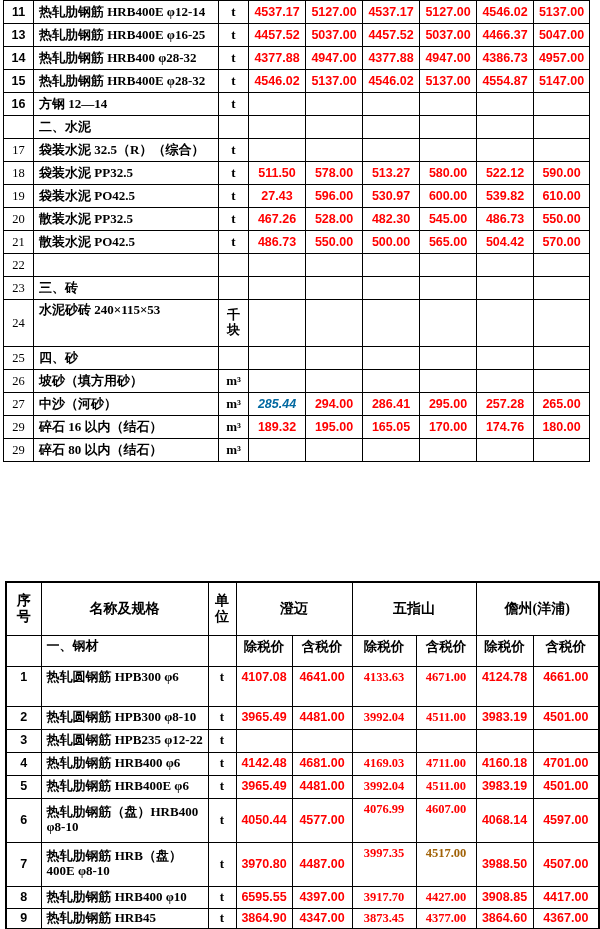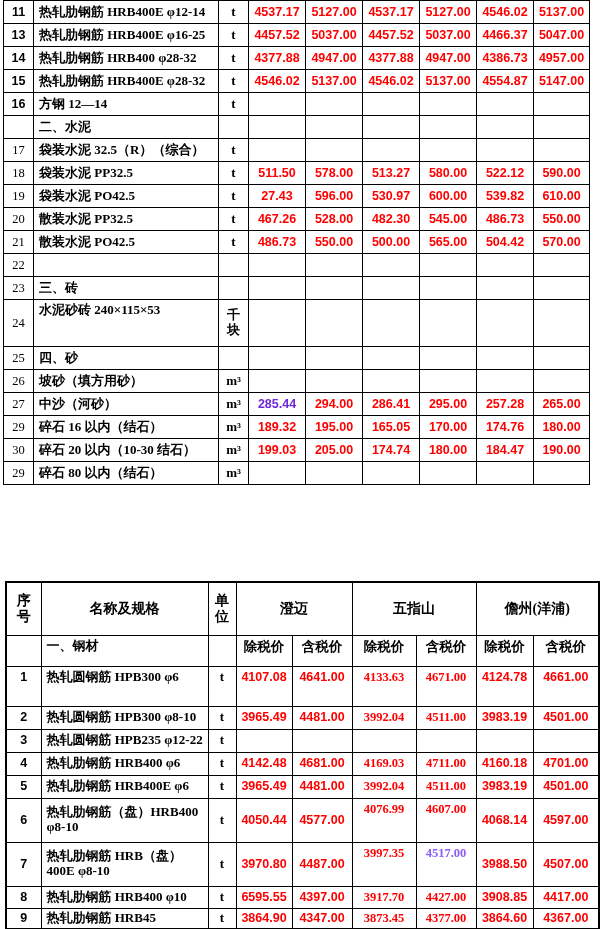--- a/index.html
+++ b/index.html
@@ -238,48 +238,37 @@
         <td class="val" style="color: rgb(255, 0, 0);"></td>
         <td class="val" style="color: rgb(255, 0, 0);"></td>
         <td class="val" style="color: rgb(255, 0, 0);"></td>
         <td class="val" style="color: rgb(255, 0, 0);"></td>
         <td class="val" style="color: rgb(255, 0, 0);"></td>
       </tr>
       <tr style="height: 23px;">
         <td class="num">27</td>
         <td class="name">中沙（河砂）</td>
         <td class="unit">m³</td>
-        <td class="val" style="color: #6d28d9;">285.44</td>
+        <td class="val" style="color: #0369a1; font-style: italic;">285.44</td>
         <td class="val" style="color: rgb(255, 0, 0);">294.00</td>
         <td class="val" style="color: rgb(255, 0, 0);">286.41</td>
         <td class="val" style="color: rgb(255, 0, 0);">295.00</td>
         <td class="val" style="color: rgb(255, 0, 0);">257.28</td>
         <td class="val" style="color: rgb(255, 0, 0);">265.00</td>
       </tr>
       <tr style="height: 23px;">
         <td class="num">29</td>
         <td class="name">碎石 16 以内（结石）</td>
         <td class="unit">m³</td>
         <td class="val" style="color: rgb(255, 0, 0);">189.32</td>
         <td class="val" style="color: rgb(255, 0, 0);">195.00</td>
         <td class="val" style="color: rgb(255, 0, 0);">165.05</td>
         <td class="val" style="color: rgb(255, 0, 0);">170.00</td>
         <td class="val" style="color: rgb(255, 0, 0);">174.76</td>
         <td class="val" style="color: rgb(255, 0, 0);">180.00</td>
-      </tr>
-      <tr style="height: 23px;">
-        <td class="num">30</td>
-        <td class="name">碎石 20 以内（10-30 结石）</td>
-        <td class="unit">m³</td>
-        <td class="val" style="color: rgb(255, 0, 0);">199.03</td>
-        <td class="val" style="color: rgb(255, 0, 0);">205.00</td>
-        <td class="val" style="color: rgb(255, 0, 0);">174.74</td>
-        <td class="val" style="color: rgb(255, 0, 0);">180.00</td>
-        <td class="val" style="color: rgb(255, 0, 0);">184.47</td>
-        <td class="val" style="color: rgb(255, 0, 0);">190.00</td>
       </tr>
       <tr style="height: 23px;">
         <td class="num">29</td>
         <td class="name">碎石 80 以内（结石）</td>
         <td class="unit">m³</td>
         <td class="val" style="color: rgb(255, 0, 0);"></td>
         <td class="val" style="color: rgb(255, 0, 0);"></td>
         <td class="val" style="color: rgb(255, 0, 0);"></td>
         <td class="val" style="color: rgb(255, 0, 0);"></td>
         <td class="val" style="color: rgb(255, 0, 0);"></td>
@@ -388,21 +377,21 @@
         <td class="val" style="color: rgb(255, 0, 0);">4068.14</td>
         <td class="val" style="color: rgb(255, 0, 0);">4597.00</td>
       </tr>
       <tr style="height: 44px;">
         <td class="num b">7</td>
         <td class="name">热轧肋钢筋 HRB（盘）400E φ8-10</td>
         <td class="unit">t</td>
         <td class="val" style="color: rgb(255, 0, 0);">3970.80</td>
         <td class="val" style="color: rgb(255, 0, 0);">4487.00</td>
         <td class="val serif vtop" style="color: rgb(255, 0, 0);">3997.35</td>
-        <td class="val serif vtop" style="color: #8b5cf6;">4517.00</td>
+        <td class="val serif vtop" style="color: #a16207;">4517.00</td>
         <td class="val" style="color: rgb(255, 0, 0);">3988.50</td>
         <td class="val" style="color: rgb(255, 0, 0);">4507.00</td>
       </tr>
       <tr style="height: 22px;">
         <td class="num b">8</td>
         <td class="name">热轧肋钢筋 HRB400 φ10</td>
         <td class="unit">t</td>
         <td class="val" style="color: rgb(255, 0, 0);">6595.55</td>
         <td class="val" style="color: rgb(255, 0, 0);">4397.00</td>
         <td class="val serif" style="color: rgb(255, 0, 0);">3917.70</td>

